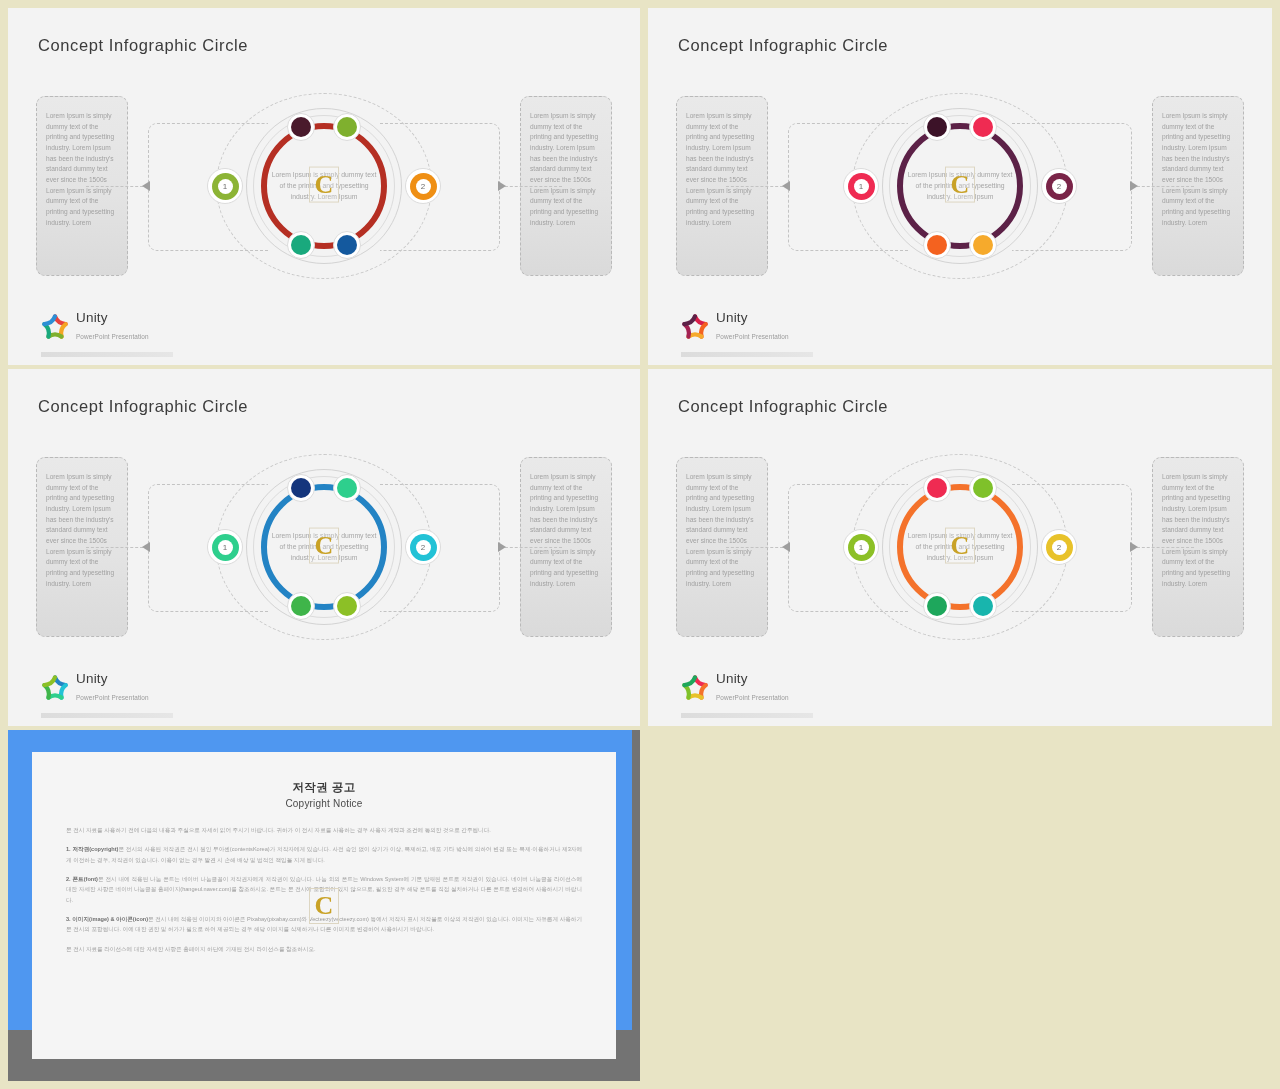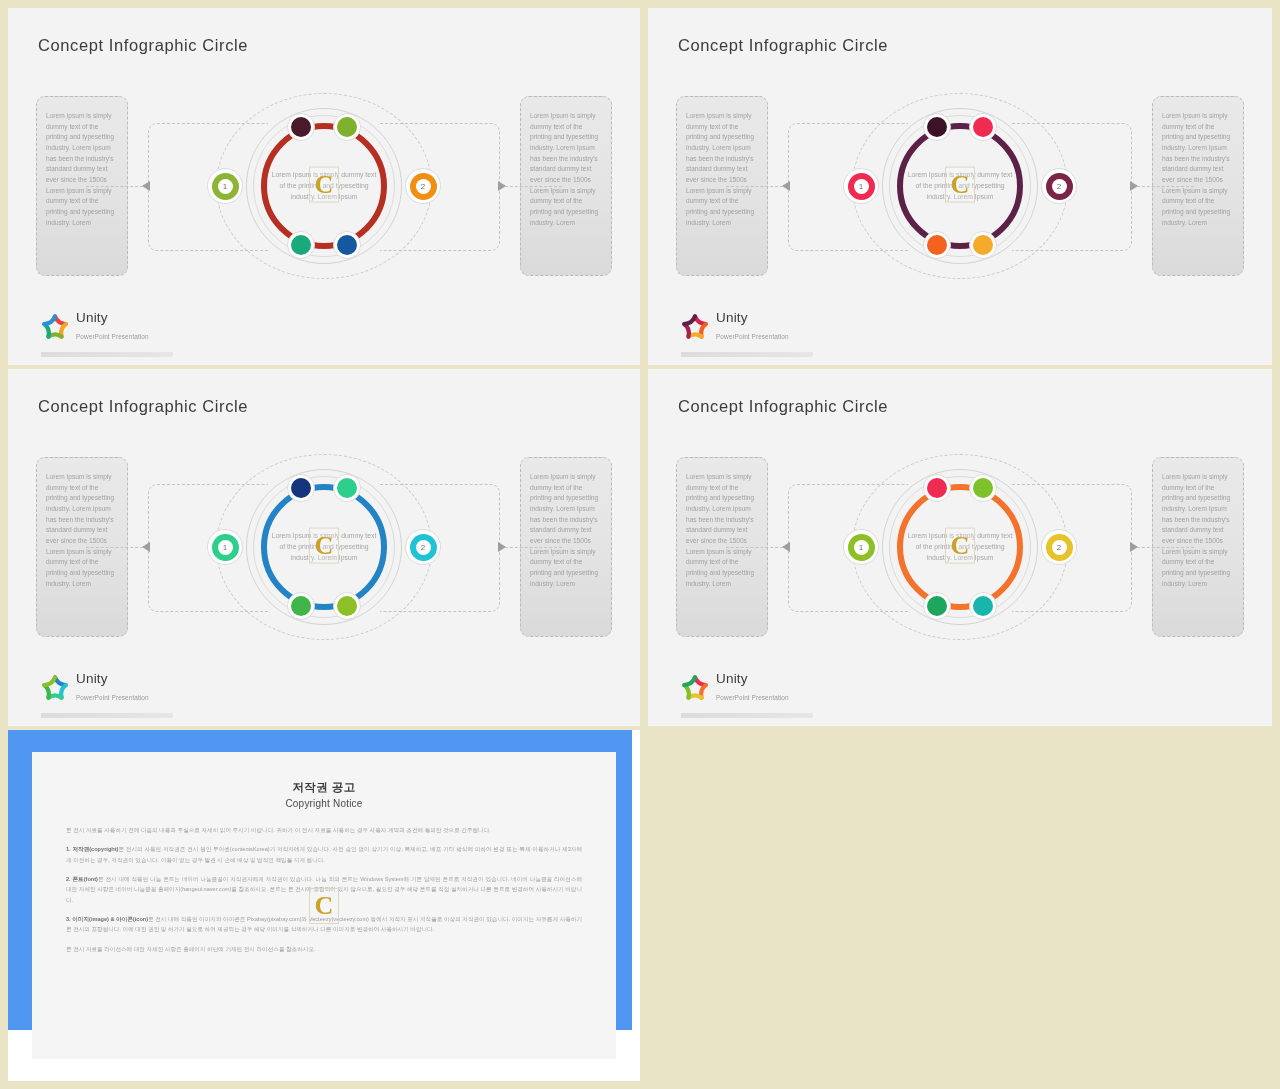--- a/index.html
+++ b/index.html
@@ -118,21 +118,21 @@
   .logo-text .brand { font-size: 13.5px; color: #3c3c3c; letter-spacing: .2px; line-height: 1.05; }
   .logo-text .sub   { font-size: 6.4px; color: #9b9b9b; letter-spacing: .1px; }
   .logo-bar {
     position: absolute; left: 33px; bottom: 8px; width: 132px; height: 5px;
     background: linear-gradient(90deg,#dcdcdc,#e6e6e6);
   }
 
   
   .copyslide {
     position: absolute; left: 8px; top: 730px; width: 632px; height: 351px;
-    background: #ffffff;
+    background: #737373;
   }
   .copyslide .blueband {
     position: absolute; left: 0; top: 0; width: 624px; height: 300px; background: #4f97f0;
   }
   .copysheet {
     position: absolute; left: 24px; top: 22px; width: 584px; height: 307px;
     background: #f5f5f5; padding: 28px 34px;
   }
   .copy-title { text-align: center; font-size: 11.5px; font-weight: 700; color: #3a3a3a; letter-spacing: .4px; }
   .copy-sub   { text-align: center; font-size: 10px; color: #4a4a4a; margin-top: 3px; letter-spacing: .2px; }

